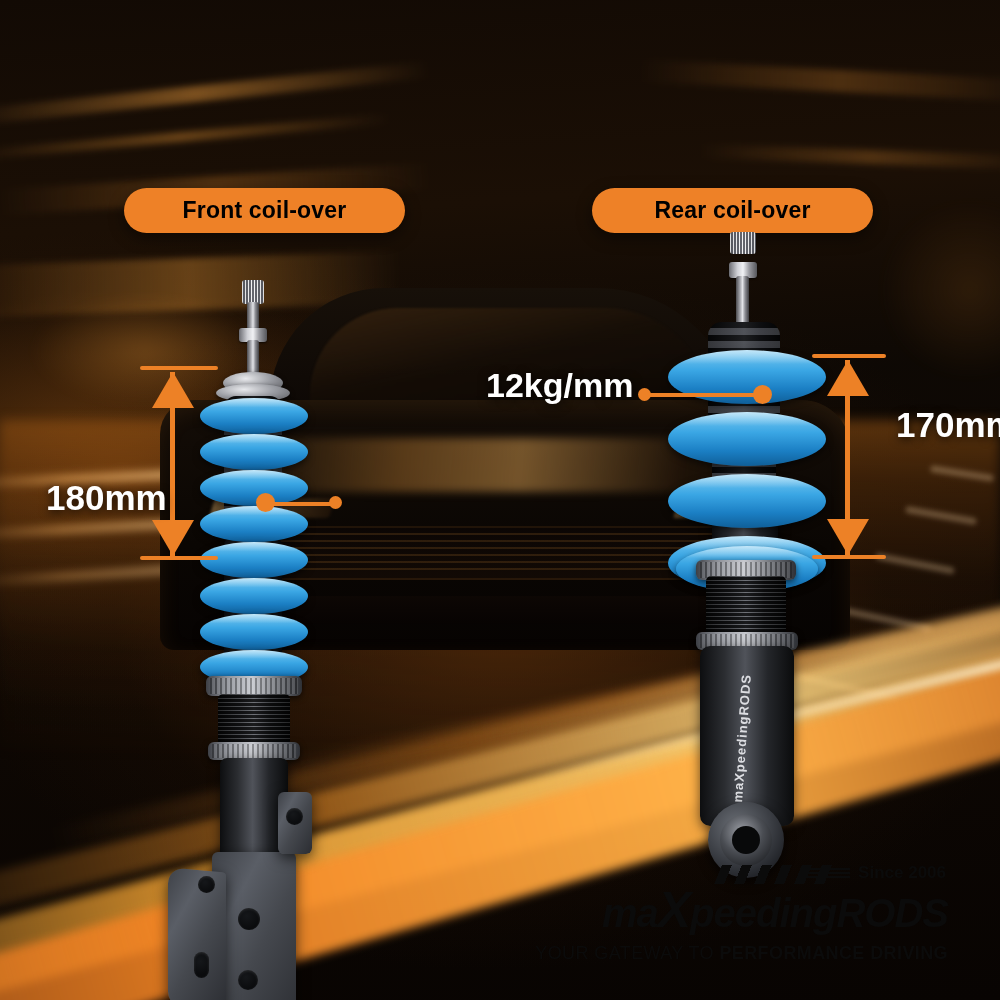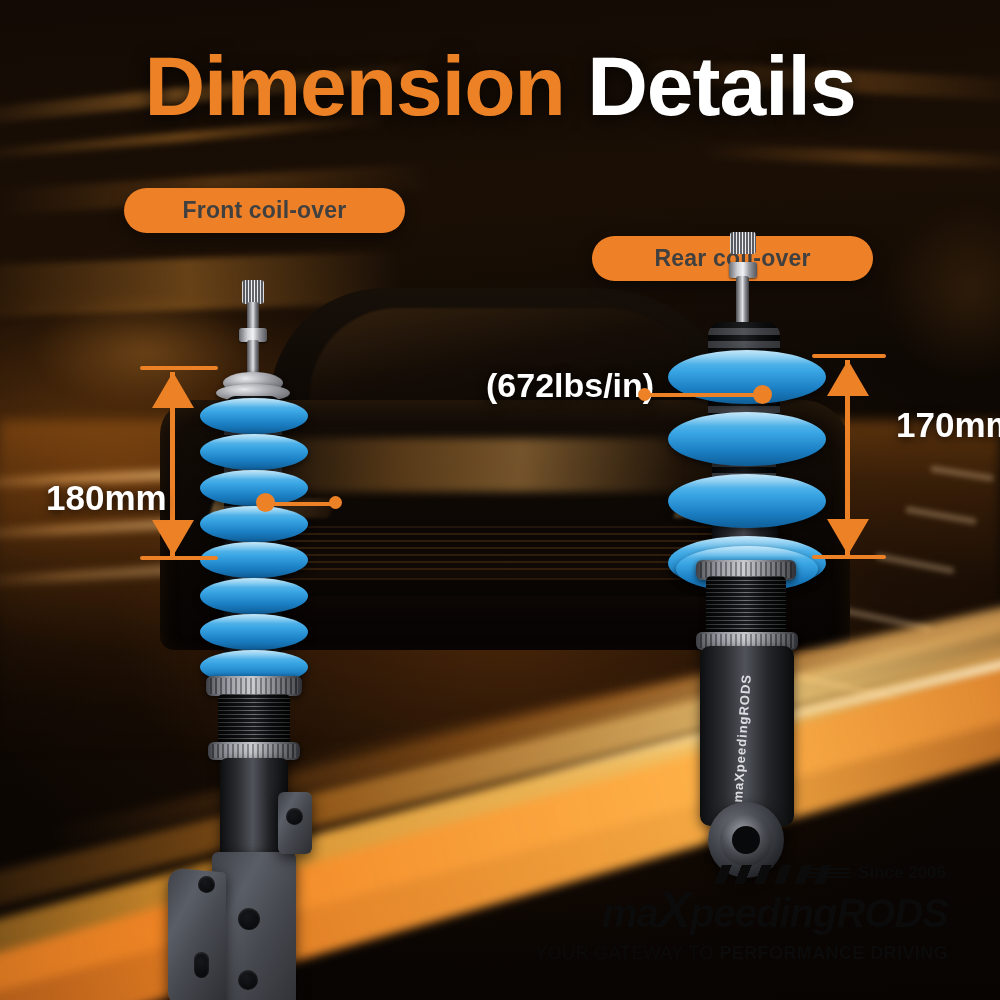--- a/index.html
+++ b/index.html
@@ -98,26 +98,26 @@
     text-shadow:0 3px 18px rgba(0,0,0,.85);
     white-space:nowrap;
   }
   .title .t-orange{color:#ED8126;}
   .title .t-white{color:#FFFFFF;}
 
   
   .badge{
     position:absolute;height:45px;border-radius:24px;background:#EE8127;
     display:flex;align-items:center;justify-content:center;
-    color:#404040;font-size:23px;font-weight:bold;letter-spacing:.2px;
+    color:#000000;font-size:23px;font-weight:bold;letter-spacing:.2px;
     box-shadow:0 5px 16px rgba(0,0,0,.45);
     white-space:nowrap;
   }
   .badge-front{left:124px;top:188px;width:281px;}
-  .badge-rear{left:592px;top:188px;width:281px;margin-top:48px;}
+  .badge-rear{left:592px;top:188px;width:281px;}
 
   
   .dim-line{position:absolute;background:#ED8126;}
   .dim-tick{height:4px;border-radius:2px;}
   .dim-stem{width:5px;}
   .dim-arrow{position:absolute;width:0;height:0;}
   .dim-arrow.up{border-left:21px solid transparent;border-right:21px solid transparent;border-bottom:36px solid #ED8126;}
   .dim-arrow.down{border-left:21px solid transparent;border-right:21px solid transparent;border-top:36px solid #ED8126;}
   .dim-label{
     position:absolute;color:#fff;font-size:35px;font-weight:bold;
@@ -260,24 +260,20 @@
     </div>
 
     <div class="ribbon" style="top:1000px;left:-300px;height:70px;transform:rotate(-15deg);background:linear-gradient(90deg,rgba(255,160,40,0),rgba(250,168,52,.85),rgba(255,206,110,.95),rgba(226,124,30,.6));"></div>
     <div class="ribbon" style="top:946px;left:-300px;height:34px;transform:rotate(-14deg);background:linear-gradient(90deg,rgba(255,160,40,0) 10%,rgba(246,150,42,.55),rgba(255,214,128,.85),rgba(212,110,24,.45));"></div>
     <div class="ribbon" style="top:900px;left:-260px;height:22px;transform:rotate(-13deg);background:linear-gradient(90deg,rgba(255,160,40,0) 20%,rgba(236,140,40,.38),rgba(255,198,110,.62),rgba(190,96,20,.3));"></div>
     <div class="ribbon" style="top:864px;left:-200px;height:14px;transform:rotate(-12deg);background:linear-gradient(90deg,rgba(255,160,40,0) 28%,rgba(220,130,38,.3),rgba(255,190,104,.45),rgba(150,76,16,.22));"></div>
     <div class="ribbon" style="top:1046px;left:-320px;height:90px;transform:rotate(-16deg);background:linear-gradient(90deg,rgba(230,104,28,.4),rgba(242,132,36,.92),rgba(255,176,70,.95),rgba(206,96,22,.7));"></div>
     <div class="ribbon" style="top:924px;left:-100px;height:10px;transform:rotate(-13.5deg);background:linear-gradient(90deg,rgba(255,230,180,0) 40%,rgba(255,238,200,.75),rgba(255,220,150,0));filter:blur(3px);"></div>
   </div>
 
-  <div class="title">
-    <span class="t-orange">Dimension</span>
-    <span class="t-white">Details</span>
-  </div>
 
   <div class="badge badge-front">
     <span>Front coil-over</span>
   </div>
   <div class="badge badge-rear">
     <span>Rear coil-over</span>
   </div>
 
   <div class="coil" style="left:150px;top:280px;width:190px;height:560px;">
 
@@ -359,21 +355,21 @@
     <div class="dim-line dim-tick" style="left:812px;top:354px;width:74px;"></div>
     <div class="dim-line dim-tick" style="left:812px;top:555px;width:74px;"></div>
     <div class="dim-line dim-stem" style="left:845px;top:360px;height:196px;"></div>
     <div class="dim-arrow up" style="left:827px;top:360px;"></div>
     <div class="dim-arrow down" style="left:827px;top:519px;"></div>
     <div class="dim-label" style="left:896px;top:405px;">170mm</div>
   </div>
 
   <div>
     <div class="rate" style="left:486px;top:366px;">
-      <div>(672lbs/in)</div>
+      <div>12kg/mm</div>
     </div>
     <div class="lead" style="left:645px;top:393px;width:115px;"></div>
     <div class="lead-dot" style="left:638px;top:388px;"></div>
     <div class="lead-dot big" style="left:753px;top:385px;"></div>
   </div>
 
   <div>
     <div class="rate" style="left:345px;top:476px;">
     </div>
     <div class="lead" style="left:263px;top:502px;width:72px;"></div>

